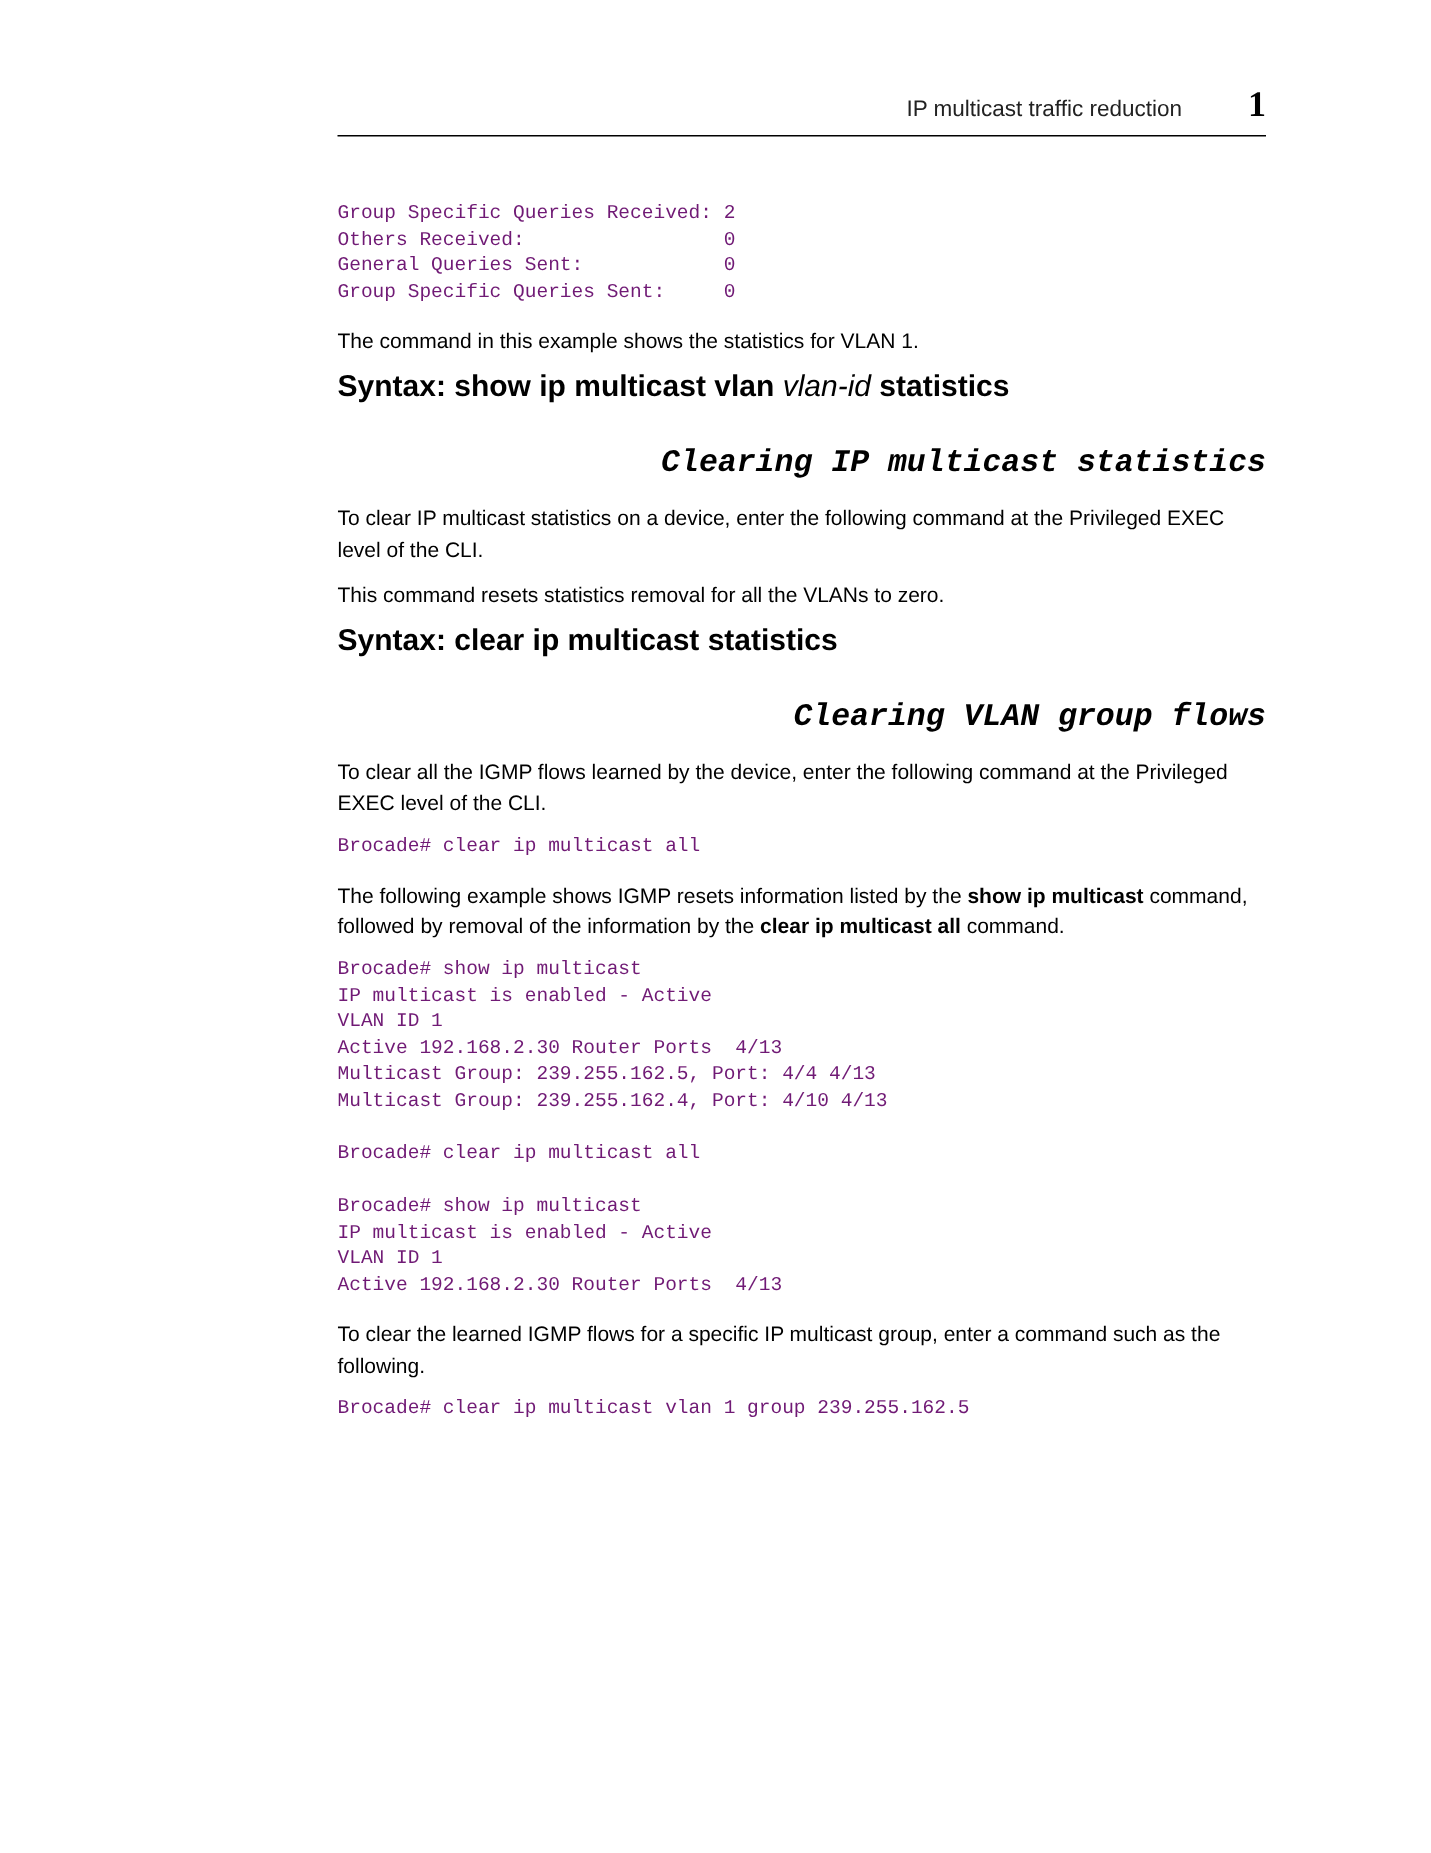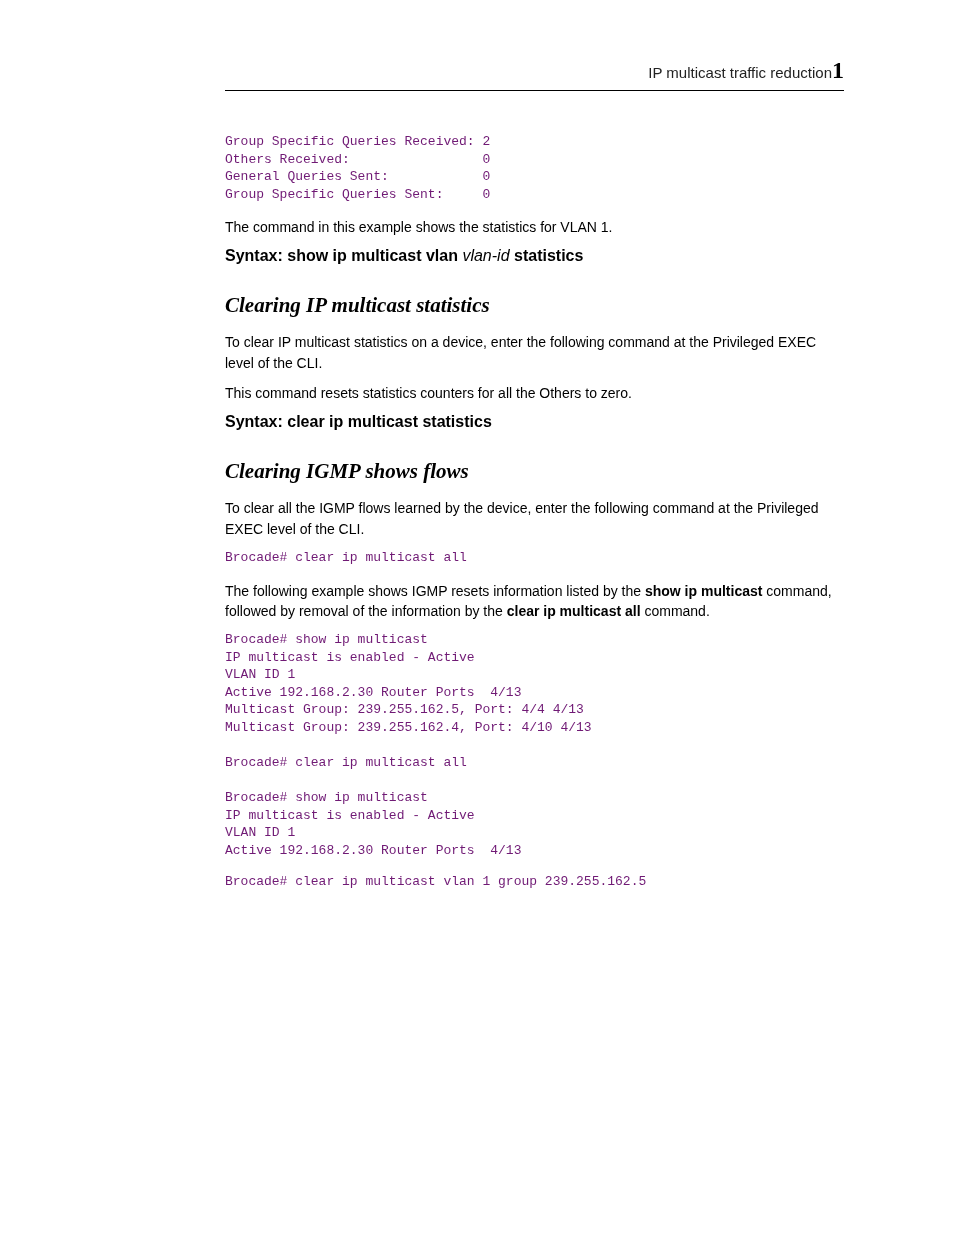--- a/index.html
+++ b/index.html
@@ -13,20 +13,21 @@
     width: 954px;
     height: 1235px;
     position: relative;
     box-sizing: border-box;
     padding: 58px 110px 40px 225px;
   }
   .header {
     display: flex;
     justify-content: flex-end;
     align-items: baseline;
+    gap: 44px;
     padding-bottom: 8px;
     border-bottom: 1px solid #000;
     margin-bottom: 42px;
   }
   .header-title {
     font-size: 15px;
     color: #222;
   }
   .header-chapter {
     font-size: 24px;
@@ -41,31 +42,32 @@
     margin: 0 0 14px 0;
     white-space: pre;
     line-height: 1.35;
   }
   .body-text {
     font-size: 14px;
     line-height: 1.45;
     margin: 0 0 10px 0;
   }
   .syntax {
-    font-size: 16px;
+    font-size: 20px;
     margin: 0 0 28px 0;
   }
   .syntax strong { font-weight: bold; }
   .syntax em { font-style: italic; }
   h2.section {
-    font-family: Liberation Serif, serif;
+    font-family: Liberation Mono, monospace;
     font-style: italic;
     font-weight: bold;
     font-size: 21px;
     margin: 20px 0 14px 0;
+    text-align: right;
   }
   .last-syntax { margin-bottom: 28px; }
   .cmd-inline { font-weight: bold; }
 </style>
 </head>
 <body>
 
 <div class="page">
 
   <div class="header">
@@ -84,27 +86,27 @@
     <strong>Syntax:  show ip multicast vlan</strong>
     <em>vlan-id</em>
     <strong>statistics</strong>
   </p>
 
   <h2 class="section">Clearing IP multicast statistics</h2>
 
   <p class="body-text">To clear IP multicast statistics on a device, enter the following command at the Privileged EXEC level of the CLI.</p>
 
 
-  <p class="body-text">This command resets statistics counters for all the Others to zero.</p>
+  <p class="body-text">This command resets statistics removal for all the VLANs to zero.</p>
 
   <p class="syntax last-syntax">
     <strong>Syntax:  clear ip multicast statistics</strong>
   </p>
 
-  <h2 class="section">Clearing IGMP shows flows</h2>
+  <h2 class="section">Clearing VLAN group flows</h2>
 
   <p class="body-text">To clear all the IGMP flows learned by the device, enter the following command at the Privileged EXEC level of the CLI.</p>
 
   <pre class="mono">Brocade# clear ip multicast all</pre>
 
   <p class="body-text">
     <span>The following example shows IGMP resets information listed by the </span><span class="cmd-inline">show ip multicast</span><span> command, followed by removal of the information by the </span><span class="cmd-inline">clear ip multicast all</span><span> command.</span>
   </p>
 
   <pre class="mono">Brocade# show ip multicast
@@ -114,16 +116,17 @@
 Multicast Group: 239.255.162.5, Port: 4/4 4/13
 Multicast Group: 239.255.162.4, Port: 4/10 4/13
 
 Brocade# clear ip multicast all
 
 Brocade# show ip multicast
 IP multicast is enabled - Active
 VLAN ID 1
 Active 192.168.2.30 Router Ports  4/13</pre>
 
+  <p class="body-text">To clear the learned IGMP flows for a specific IP multicast group, enter a command such as the following.</p>
 
   <pre class="mono">Brocade# clear ip multicast vlan 1 group 239.255.162.5</pre>
 
 </div>
 
 </body></html>

